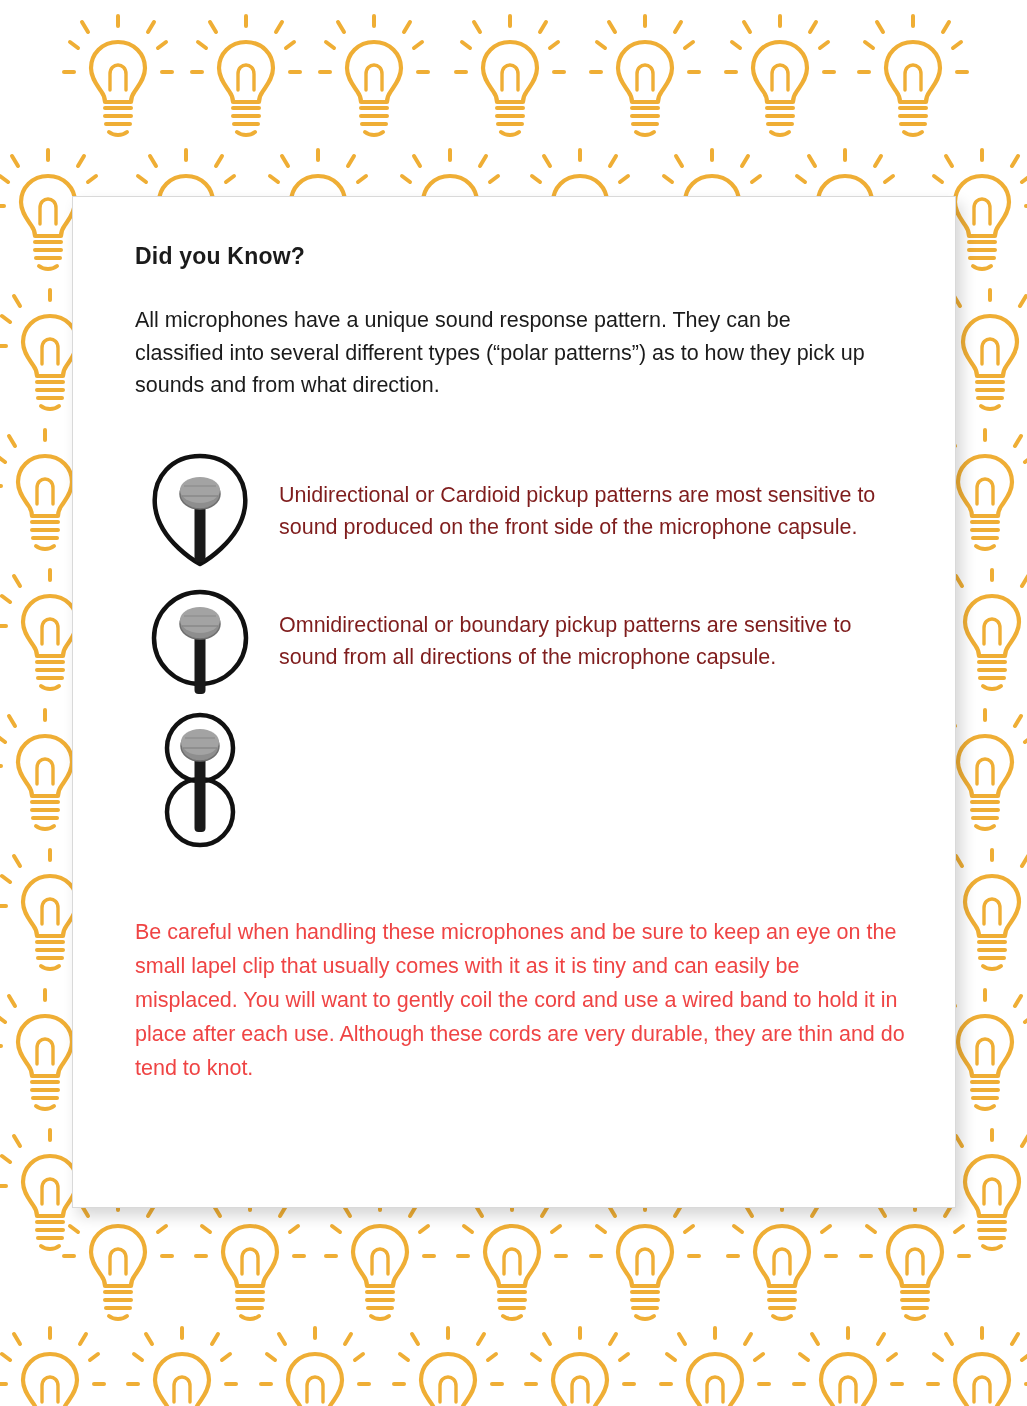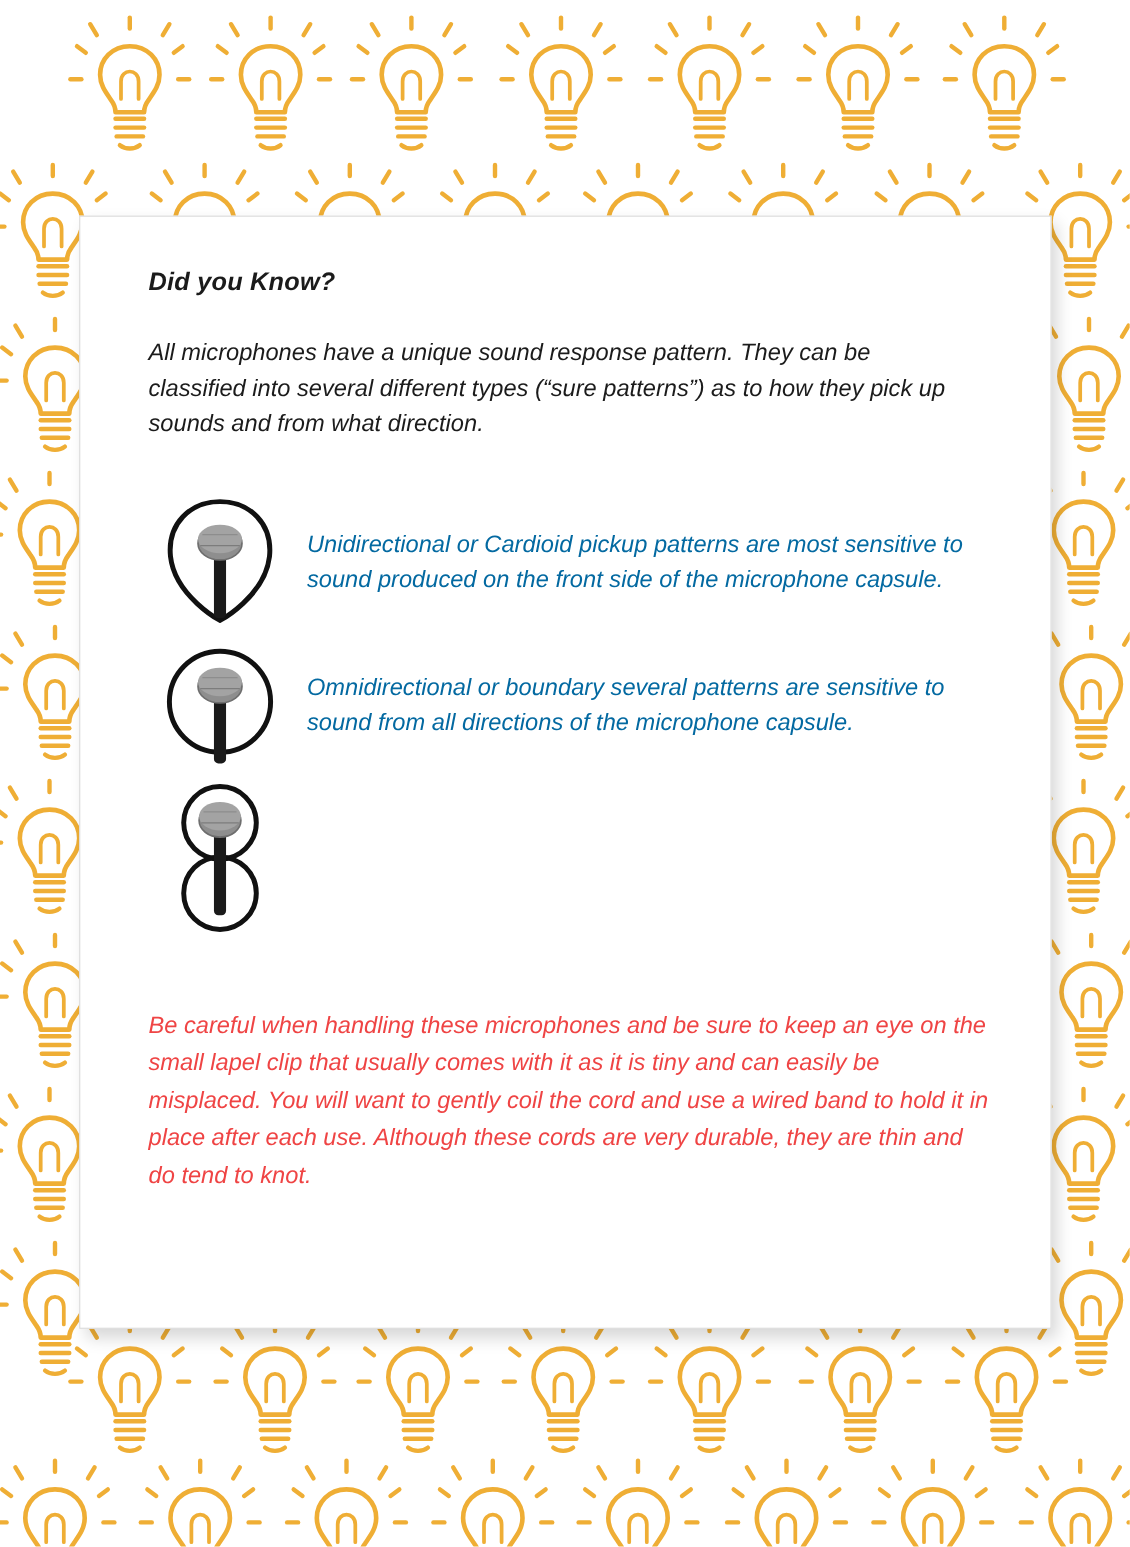--- a/index.html
+++ b/index.html
@@ -29,21 +29,20 @@
     position: absolute;
     left: 72px;
     top: 196px;
     width: 884px;
     height: 1012px;
     background: #ffffff;
     border: 1px solid #d9d9d9;
     box-shadow: 6px 8px 14px rgba(0,0,0,0.16);
     z-index: 2;
     box-sizing: border-box;
-    font-style: italic;
   }
 
   #card-inner {
     position: absolute;
     left: 62px;
     top: 46px;
     right: 46px;
   }
 
   #doc-title {
@@ -74,21 +73,21 @@
   .pattern-figure {
     width: 130px;
     flex: 0 0 130px;
     display: flex;
     justify-content: center;
     align-items: center;
   }
   .pattern-text {
     font-size: 21.5px;
     line-height: 1.5;
-    color: #0369a1;
+    color: #7f1d1d;
     max-width: 680px;
     padding-left: 14px;
   }
 
   
   #closing {
     margin-top: 60px;
     font-size: 21.5px;
     line-height: 1.58;
     color: #ef4444;
@@ -178,21 +177,21 @@
     <use href="#bulb" x="848" y="1390"></use>
       <use href="#bulb" x="982" y="1390"></use>
   </g>
 </svg>
 
 <div id="card">
   <div id="card-inner">
 
     <h1 id="doc-title">Did you Know?</h1>
 
-    <p class="intro-text">All microphones have a unique sound response pattern. They can be classified into several different types (“sure patterns”) as to how they pick up sounds and from what direction.</p>
+    <p class="intro-text">All microphones have a unique sound response pattern. They can be classified into several different types (“polar patterns”) as to how they pick up sounds and from what direction.</p>
 
     <div id="pattern-list">
 
       <div class="pattern-row">
         <div class="pattern-figure">
           <svg width="118" height="130" viewBox="0 0 118 130" xmlns="http://www.w3.org/2000/svg">
 
             <path d="M59,118 C59,118 18,96 14,60 C11,30 32,10 59,10 C86,10 107,30 104,60 C100,96 59,118 59,118" fill="none" stroke="#111111" stroke-width="4.5" stroke-linecap="round"></path>
 
             <rect x="53.5" y="56" width="11" height="60" rx="4" fill="#1a1a1a"></rect>
@@ -210,21 +209,21 @@
         <div class="pattern-figure">
           <svg width="118" height="130" viewBox="0 0 118 130" xmlns="http://www.w3.org/2000/svg">
             <circle cx="59" cy="62" r="46" fill="none" stroke="#111111" stroke-width="4.5"></circle>
             <rect x="53.5" y="56" width="11" height="62" rx="4" fill="#1a1a1a"></rect>
             <ellipse cx="59" cy="48" rx="20" ry="15" fill="#8e8e8e" stroke="#6e6e6e" stroke-width="1.5"></ellipse>
             <ellipse cx="59" cy="44" rx="20" ry="13" fill="#a3a3a3"></ellipse>
             <path d="M41,50 L77,50" stroke="#7c7c7c" stroke-width="1.2"></path>
             <path d="M43,40 L75,40" stroke="#8d8d8d" stroke-width="1.2"></path>
           </svg>
         </div>
-        <div class="pattern-text">Omnidirectional or boundary several patterns are sensitive to sound from all directions of the microphone capsule.</div>
+        <div class="pattern-text">Omnidirectional or boundary pickup patterns are sensitive to sound from all directions of the microphone capsule.</div>
       </div>
 
       <div class="pattern-row" style="min-height:150px;">
         <div class="pattern-figure">
           <svg width="118" height="150" viewBox="0 0 118 150" xmlns="http://www.w3.org/2000/svg">
             <circle cx="59" cy="42" r="33" fill="none" stroke="#111111" stroke-width="4.5"></circle>
             <circle cx="59" cy="106" r="33" fill="none" stroke="#111111" stroke-width="4.5"></circle>
             <rect x="53.5" y="44" width="11" height="82" rx="4" fill="#1a1a1a"></rect>
             <ellipse cx="59" cy="40" rx="19" ry="15" fill="#8e8e8e" stroke="#6e6e6e" stroke-width="1.5"></ellipse>
             <ellipse cx="59" cy="36" rx="19" ry="13" fill="#a3a3a3"></ellipse>

